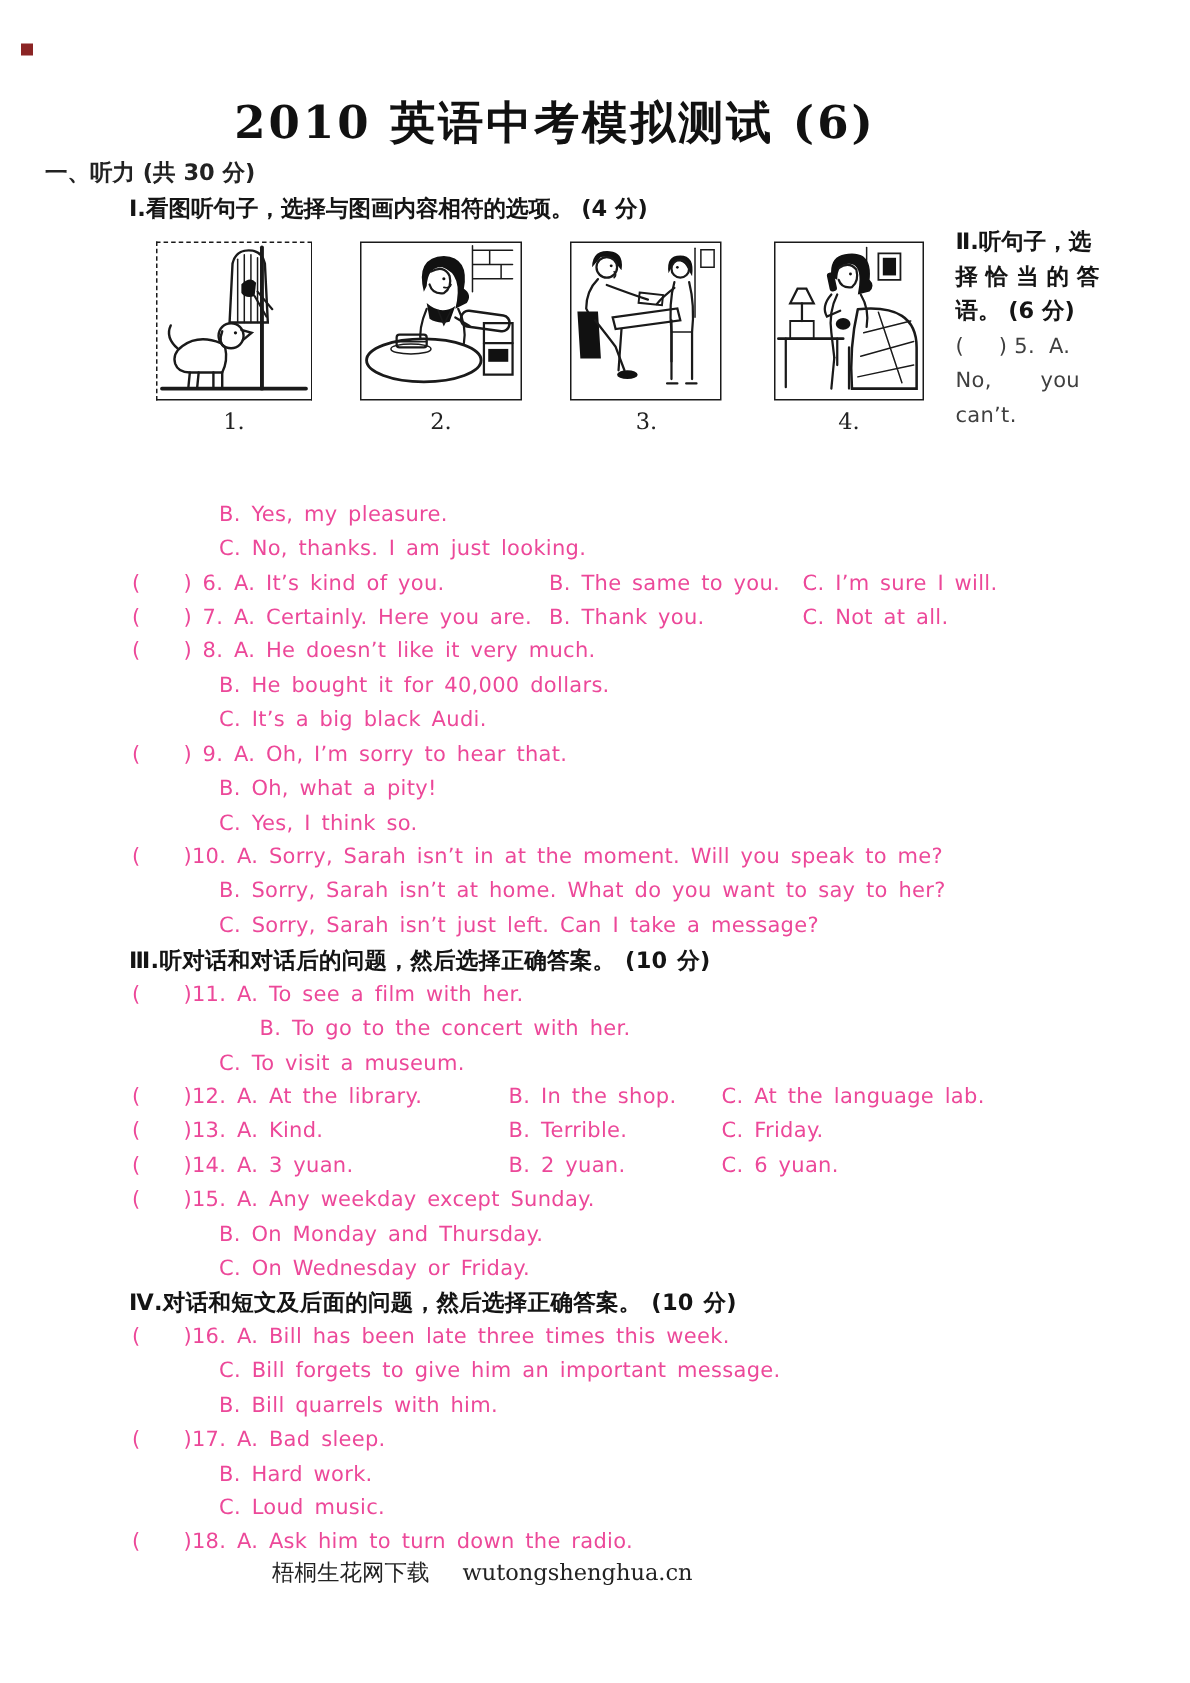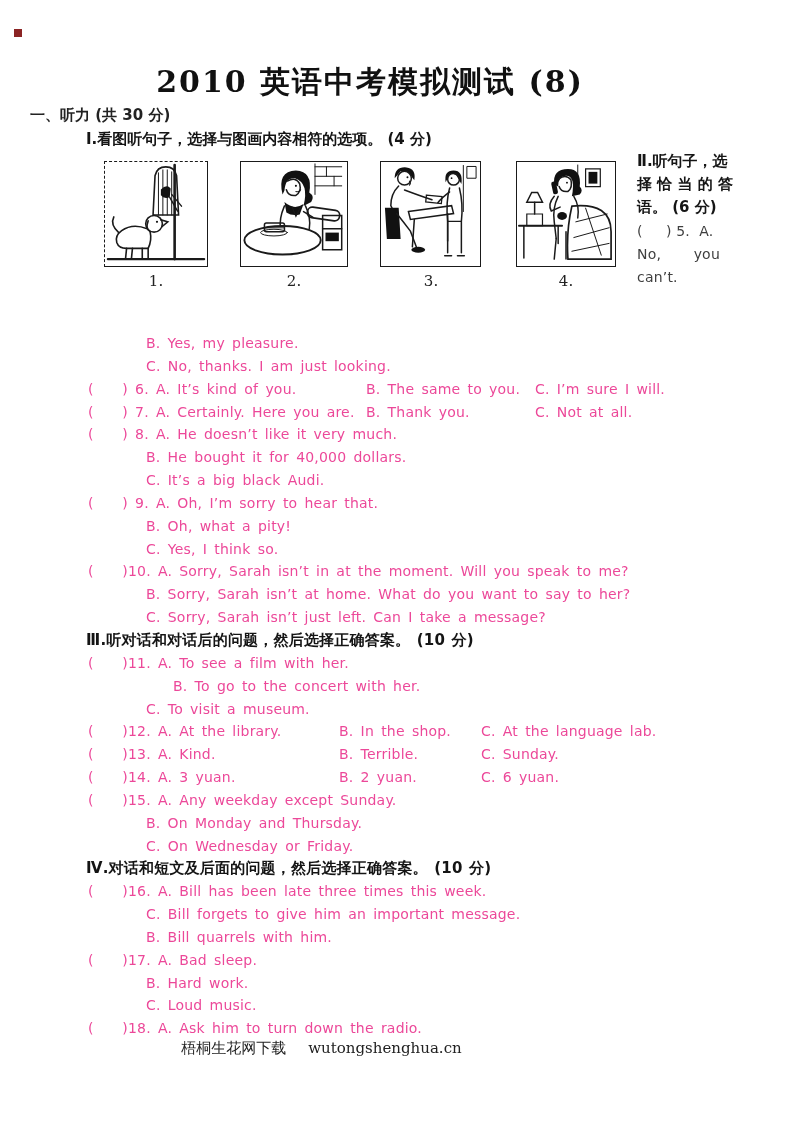--- a/index.html
+++ b/index.html
@@ -35,21 +35,21 @@
           font-size:15px;color:#222;}
   svg *{vector-effect:non-scaling-stroke;}
 </style>
 </head>
 <body>
 
 <div class="page">
 
   <div class="marker" style="background: rgb(139, 36, 36);"></div>
 
-  <div class="title">2010 英语中考模拟测试 (8)</div>
+  <div class="title">2010 英语中考模拟测试 (6)</div>
   <div class="subtitle">一、听力 (共 30 分)</div>
   <div class="sec1-heading">Ⅰ.看图听句子，选择与图画内容相符的选项。 (4 分)</div>
 
   <div class="pic-frame dashy" style="left:104px;width:104px;">
     <svg viewBox="0 0 104 106" fill="none" stroke="#1a1a1a" stroke-width="1.6" stroke-linecap="round">
       <line x1="3" y1="99" x2="101" y2="99" stroke-width="2.4"></line>
       <line x1="71" y1="3" x2="71" y2="99" stroke-width="2.6"></line>
       <path d="M51,14 Q53,5 62,5 Q71,5 73,14 L75,54 L49,54 Z"></path>
       <line x1="54.5" y1="11" x2="54.5" y2="54" stroke-width="1"></line>
       <line x1="59" y1="8" x2="59" y2="54" stroke-width="1"></line>
@@ -211,21 +211,21 @@
         <span style="left: 58px;">C. To visit a museum.</span>
       </div>
       <div class="qline">
         <span style="left: 0px;">(    )12. A. At the library.</span>
         <span style="left: 251px;">B. In the shop.</span>
         <span style="left: 393px;">C. At the language lab.</span>
       </div>
       <div class="qline">
         <span style="left: 0px;">(    )13. A. Kind.</span>
         <span style="left: 251px;">B. Terrible.</span>
-        <span style="left: 393px;">C. Sunday.</span>
+        <span style="left: 393px;">C. Friday.</span>
       </div>
       <div class="qline">
         <span style="left: 0px;">(    )14. A. 3 yuan.</span>
         <span style="left: 251px;">B. 2 yuan.</span>
         <span style="left: 393px;">C. 6 yuan.</span>
       </div>
       <div class="qline">
         <span style="left: 0px;">(    )15. A. Any weekday except Sunday.</span>
       </div>
       <div class="qline">

